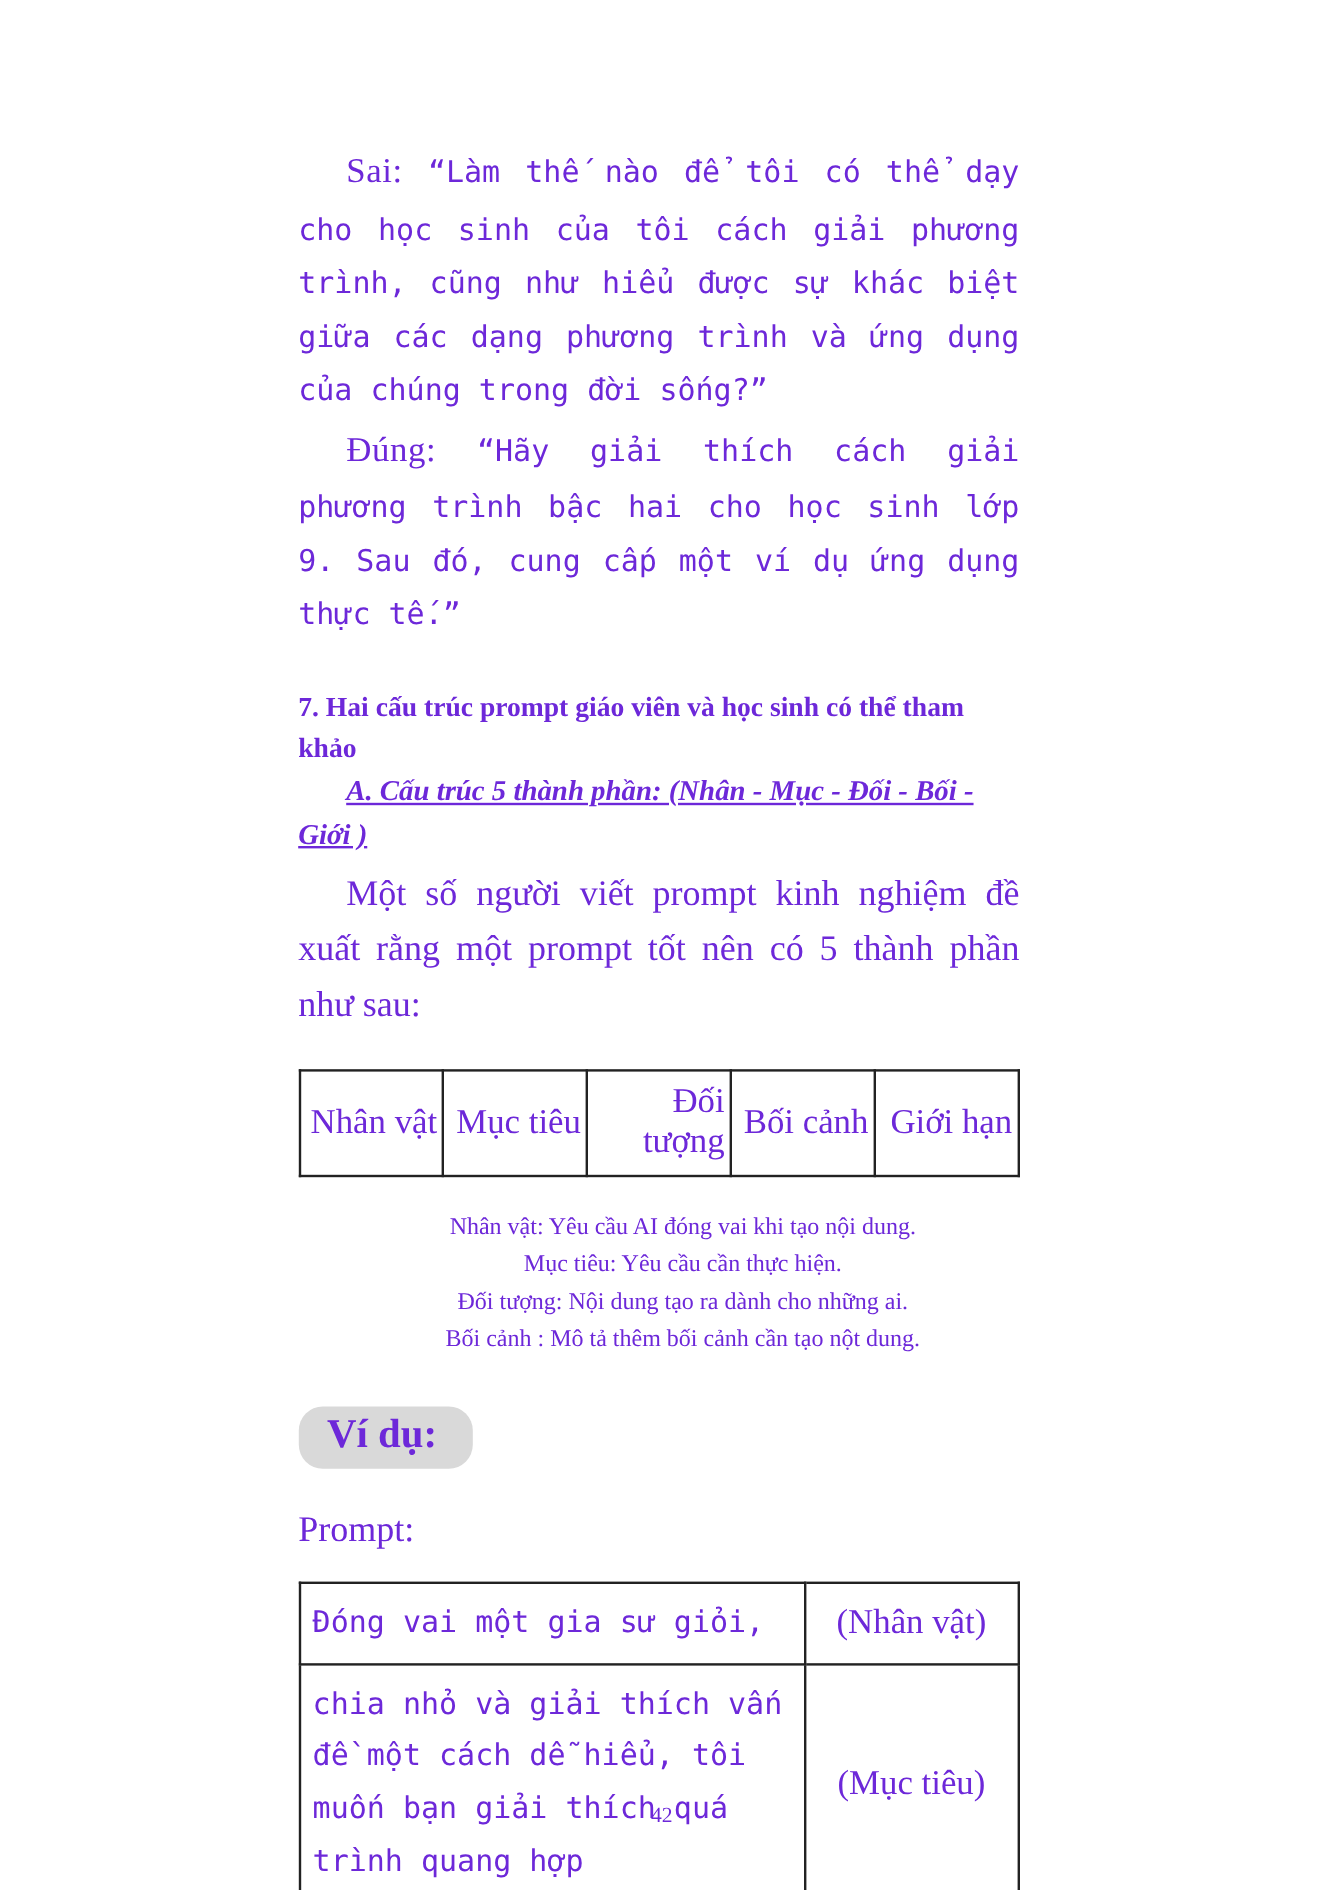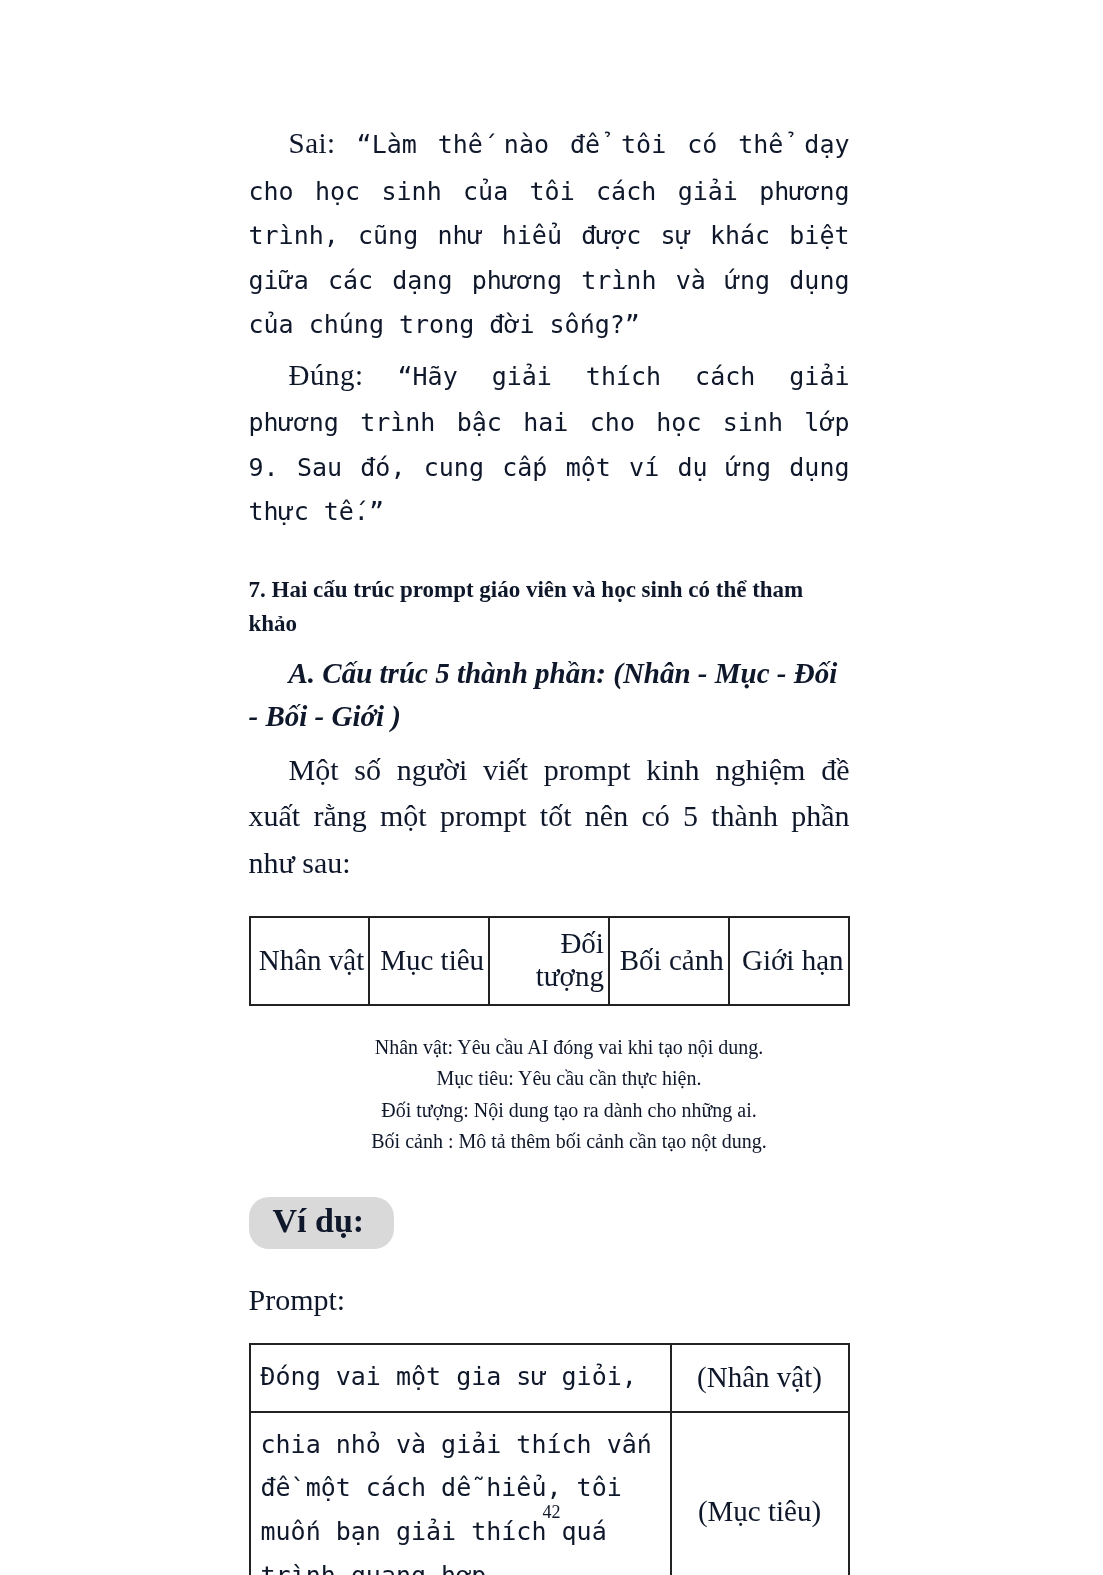--- a/index.html
+++ b/index.html
@@ -3,21 +3,21 @@
 <meta charset="utf-8">
 <style>
   * { margin: 0; padding: 0; box-sizing: border-box; }
   html, body { background: #ffffff; }
   .page {
     position: relative;
     width: 886px;
     height: 1575px;
     margin: 0 auto;
     background: #ffffff;
-    color: #0f172a;
+    color: #6d28d9;
     font-family: "Liberation Serif", "DejaVu Serif", serif;
     padding: 118px 145px 0 140px;
     overflow: hidden;
   }
   .mono-para {
     font-family: "DejaVu Sans Mono", "Liberation Mono", monospace;
     font-size: 25px;
     line-height: 1.78;
     text-align: justify;
     text-indent: 40px;
@@ -28,26 +28,26 @@
     font-size: 29px;
     letter-spacing: 0.5px;
   }
   .section-heading {
     margin-top: 38px;
     font-size: 23px;
     font-weight: bold;
     line-height: 1.5;
   }
   .section-subheading {
-    margin-top: 10px;
-    font-size: 29px;
+    font-size: 24px;
     font-weight: bold;
     font-style: italic;
     text-indent: 40px;
     line-height: 1.5;
+    text-decoration: underline;
   }
   .body-para {
     margin-top: 8px;
     font-size: 30px;
     line-height: 1.55;
     text-align: justify;
     text-indent: 40px;
   }
   table.components {
     width: 100%;

